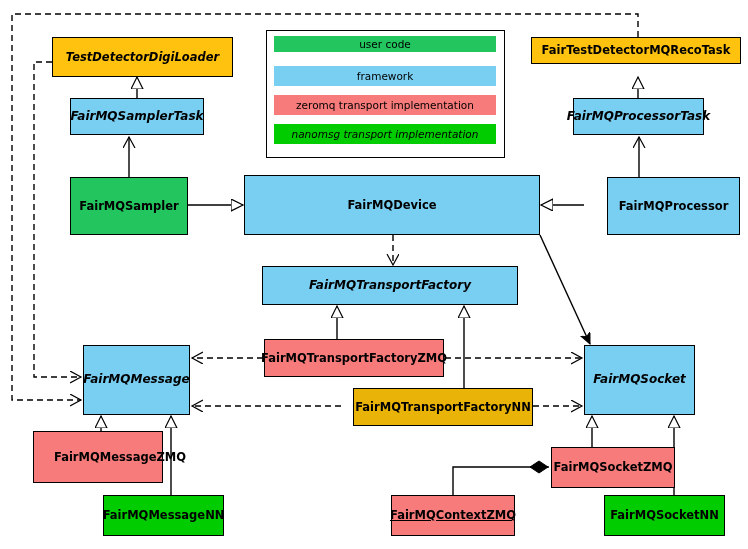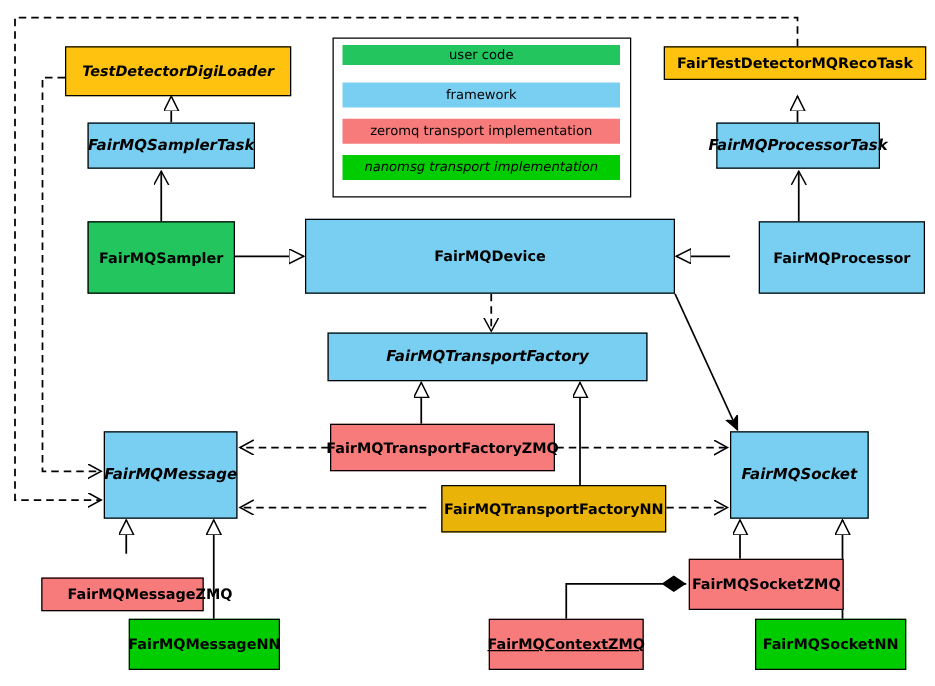--- a/index.html
+++ b/index.html
@@ -134,21 +134,21 @@
   </div>
 
   <div class="node bold" style="left:342px;top:388px;width:180px;height:38px;background:#eab308;margin-left:11px;">
     <span>FairMQTransportFactoryNN</span>
   </div>
 
   <div class="node bolditalic" style="left:83px;top:345px;width:107px;height:70px;background:#79CFF2;">
     <span>FairMQMessage</span>
   </div>
 
-  <div class="node bold" style="left:33px;top:462px;width:130px;height:27px;background:#F87B7B;padding-left:44px;">
+  <div class="node bold" style="left:33px;top:431px;width:130px;height:52px;background:#F87B7B;padding-left:44px;">
     <span>FairMQMessageZMQ</span>
   </div>
 
   <div class="node bold" style="left:103px;top:495px;width:121px;height:41px;background:#00CC00;text-align:center;">
     <span>FairMQMessageNN</span>
   </div>
 
   <div class="node bolditalic" style="left:584px;top:345px;width:111px;height:70px;background:#79CFF2;">
     <span>FairMQSocket</span>
   </div>

